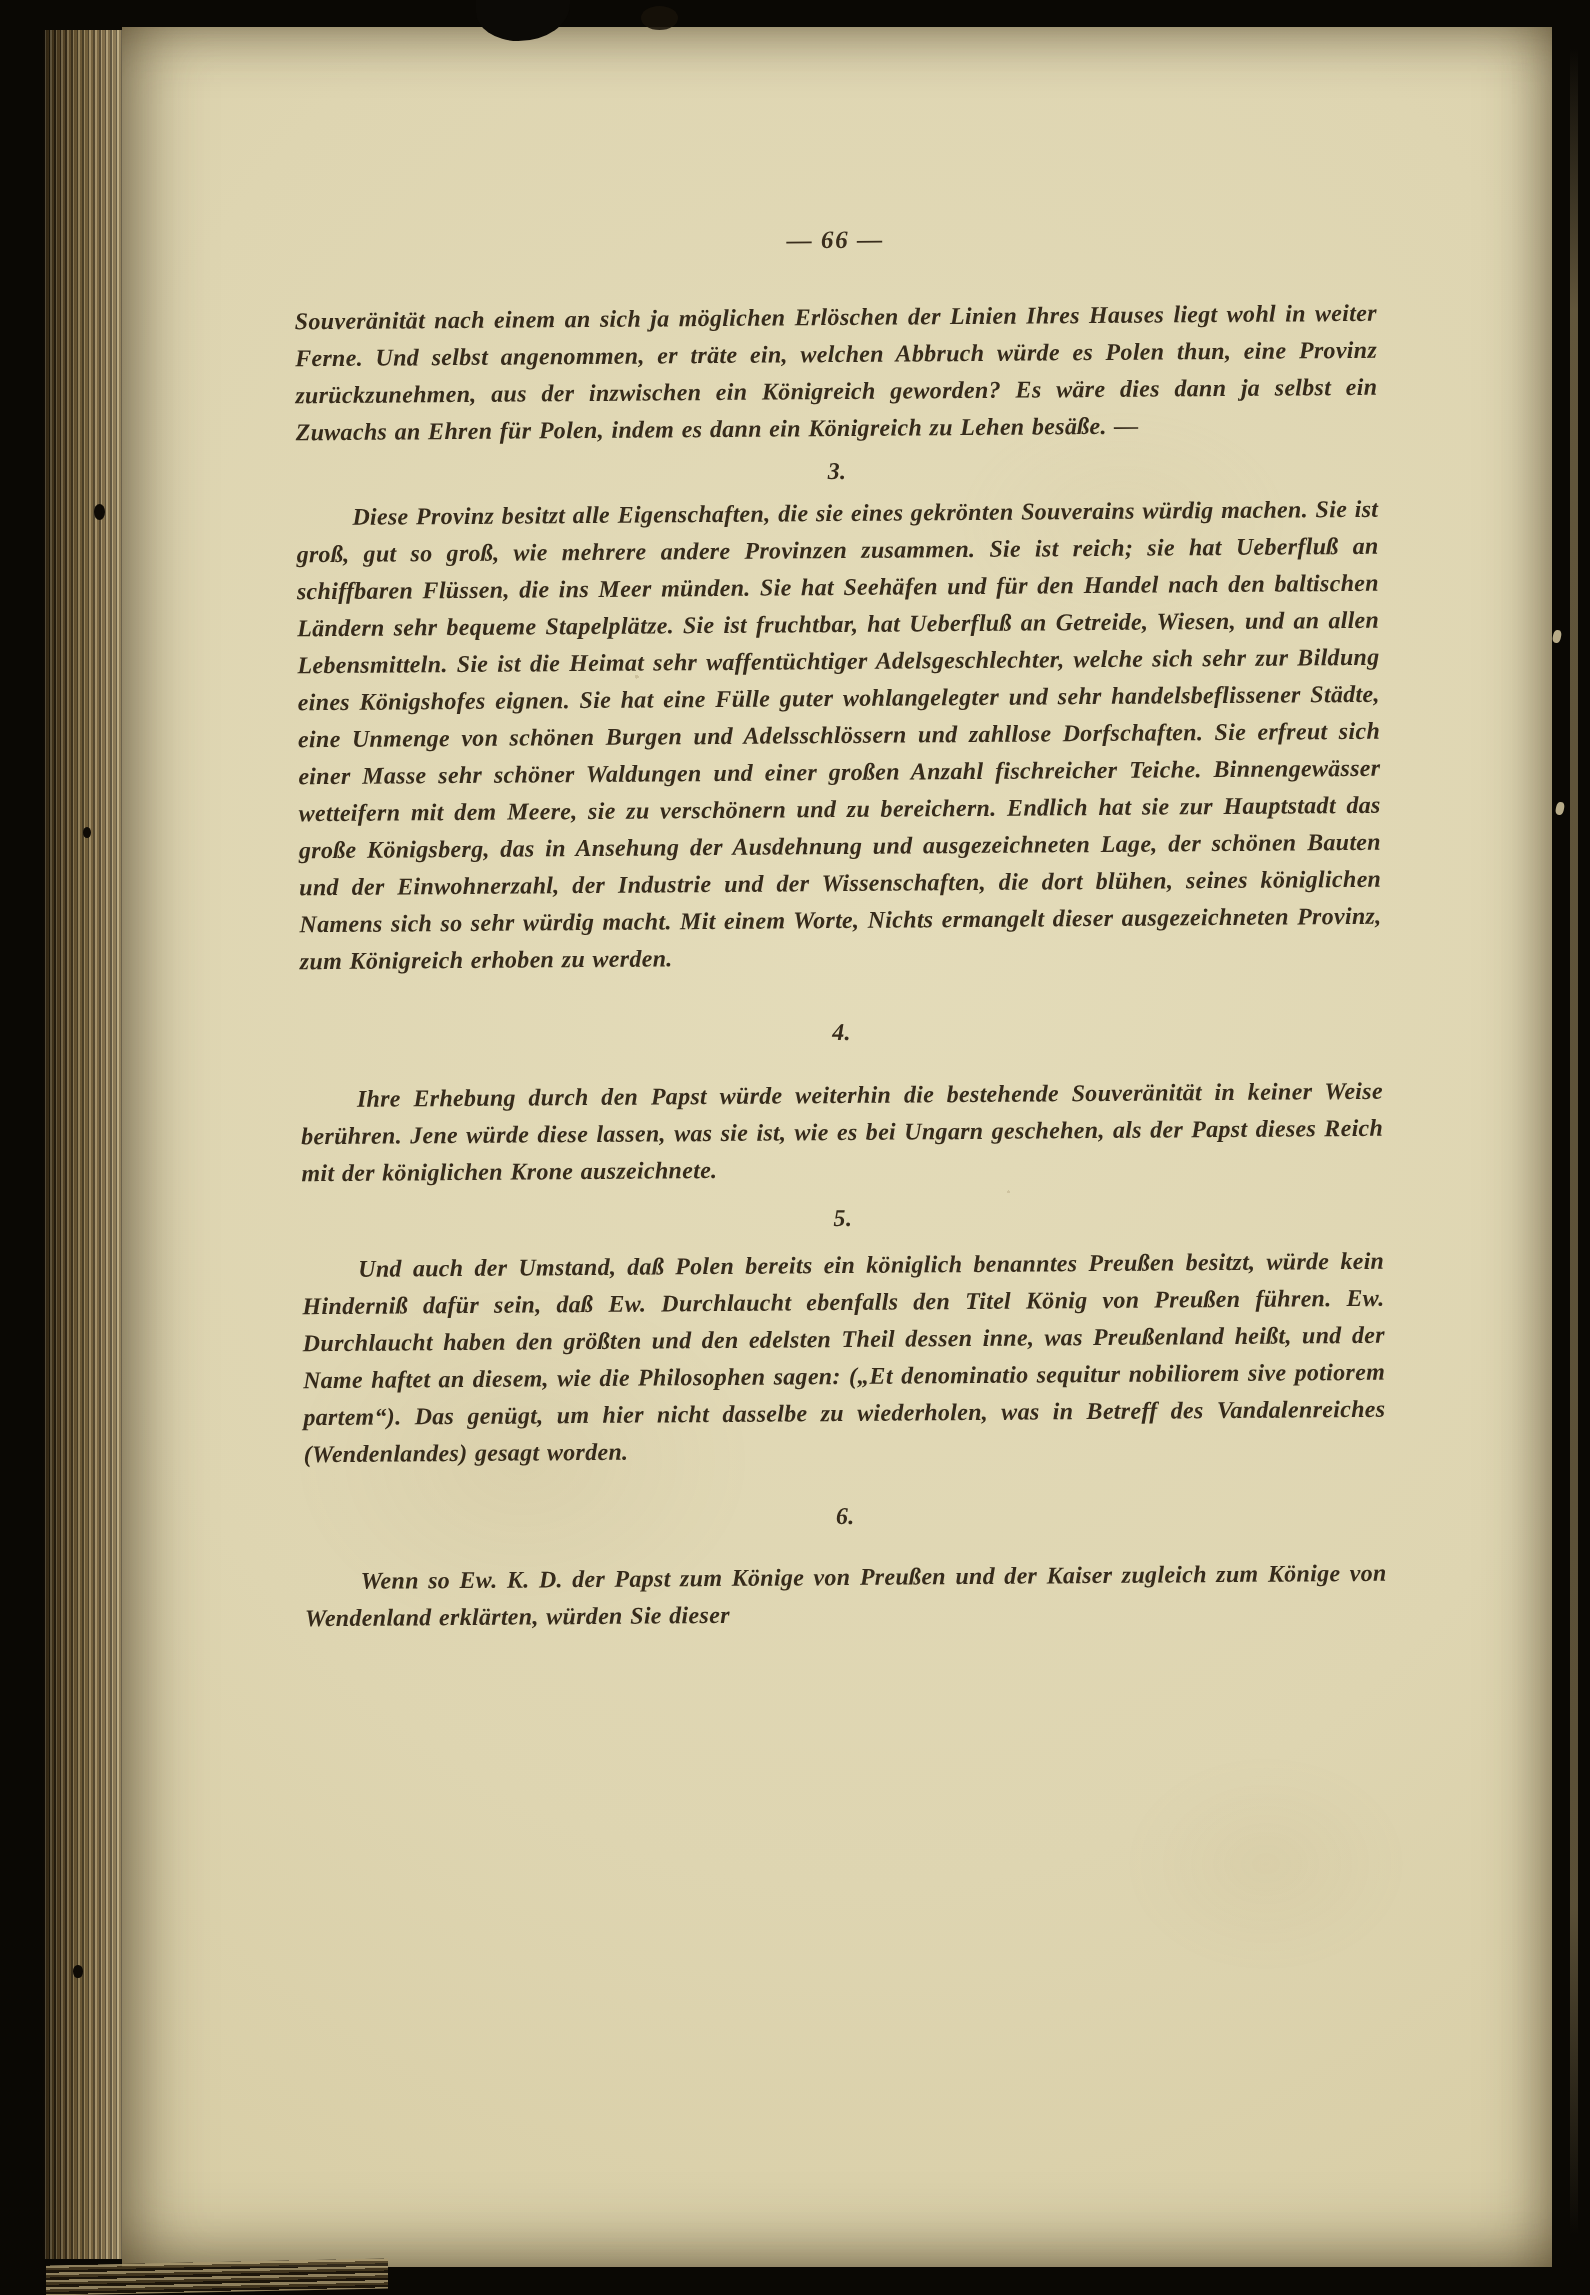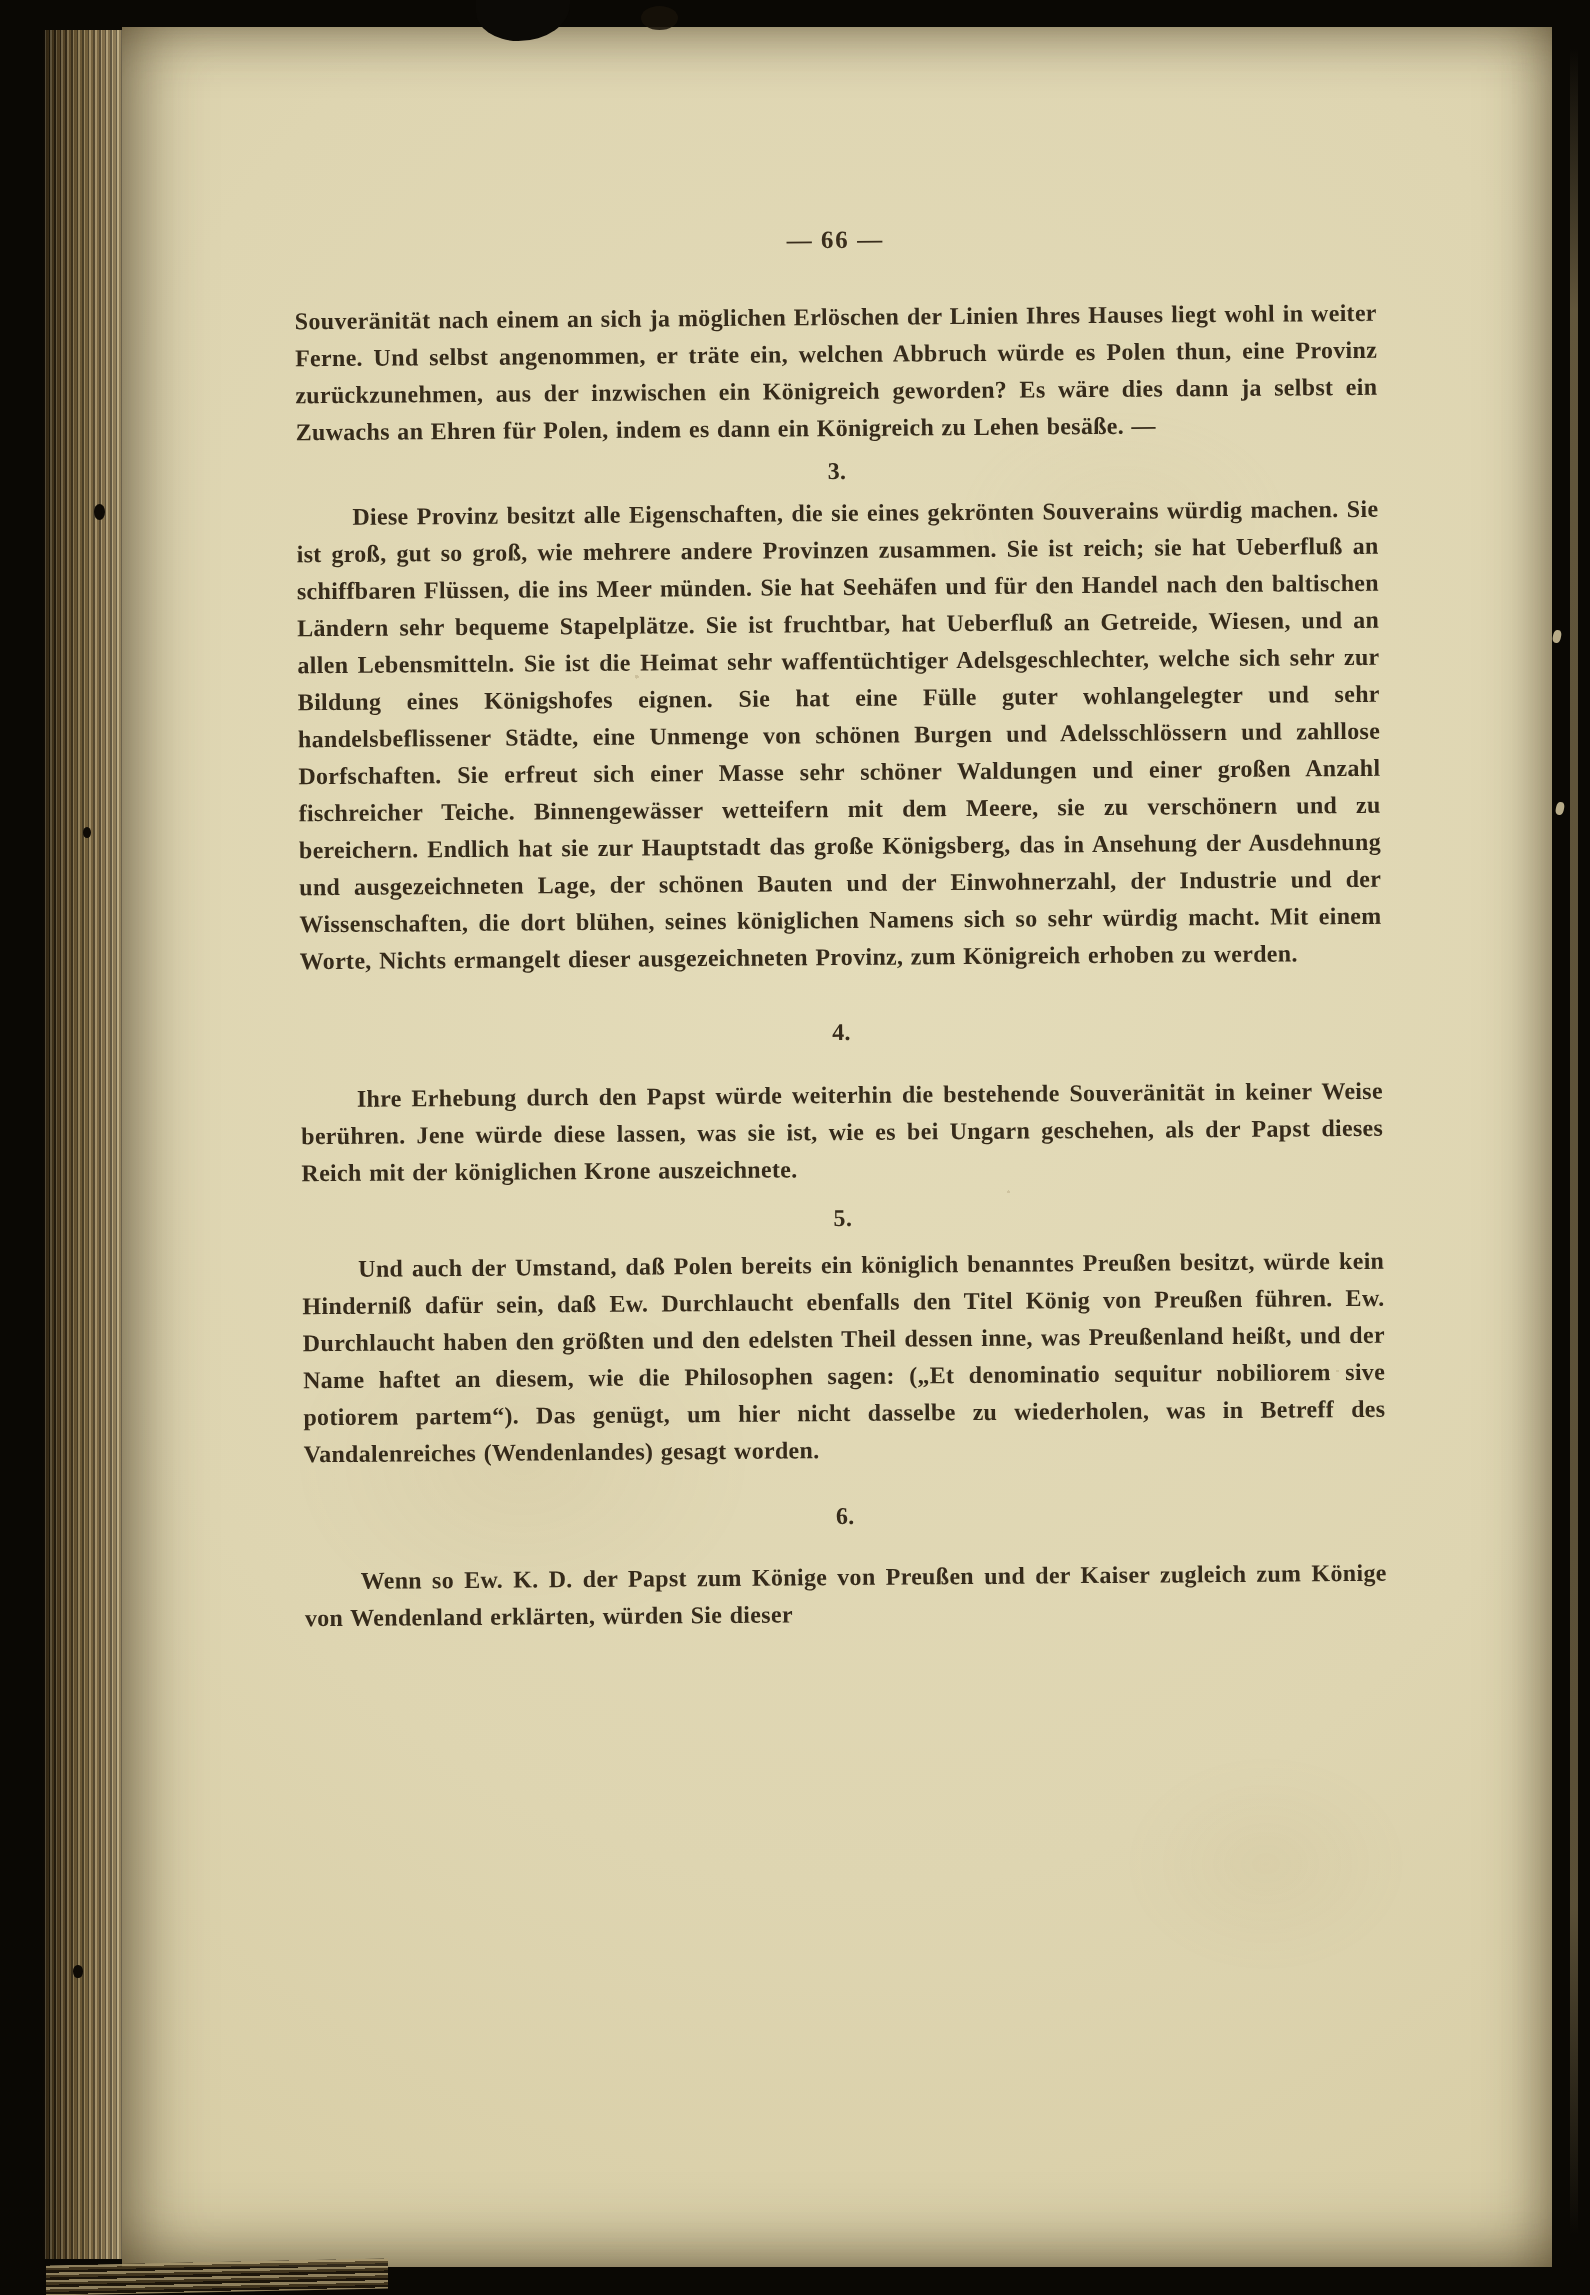--- a/index.html
+++ b/index.html
@@ -2,21 +2,21 @@
 <html style="font-size:12.7px"><head>
 <meta charset="utf-8">
 <style>
   * { box-sizing: border-box; }
   html, body { margin: 0; padding: 0; }
   body {
     width: 1591px; height: 2295px; overflow: hidden;
     background: #0a0804;
     font-family: "Liberation Serif", "DejaVu Serif", serif;
   }
-  .scan { position: relative; width: 1591px; height: 2295px; background: #0a0804; }
+  .scan { position: relative; width: 1591px; height: 2295px; background: #0a0804; font-style: italic; }
 
   
   .edges-left {
     position: absolute; left: 43px; top: 30px; width: 81px; height: 2229px;
     background:
       repeating-linear-gradient(90deg,
         rgba(0,0,0,0.40) 0px, rgba(0,0,0,0.40) 1.6px,
         rgba(236,222,182,0.25) 1.6px, rgba(236,222,182,0.25) 3.2px,
         rgba(86,68,38,0.35) 3.2px, rgba(86,68,38,0.35) 5.6px),
       linear-gradient(90deg, #120c05 0%, #2e2410 10%, #564528 28%, #7a6740 50%, #94805a 72%, #ab9a74 92%, #b7a883 100%);

